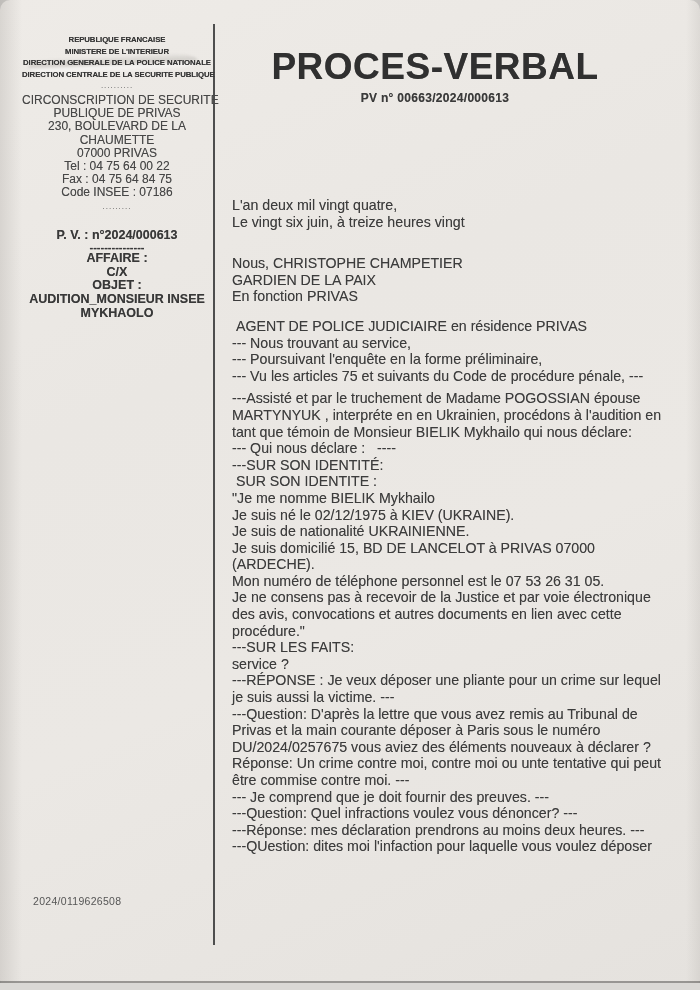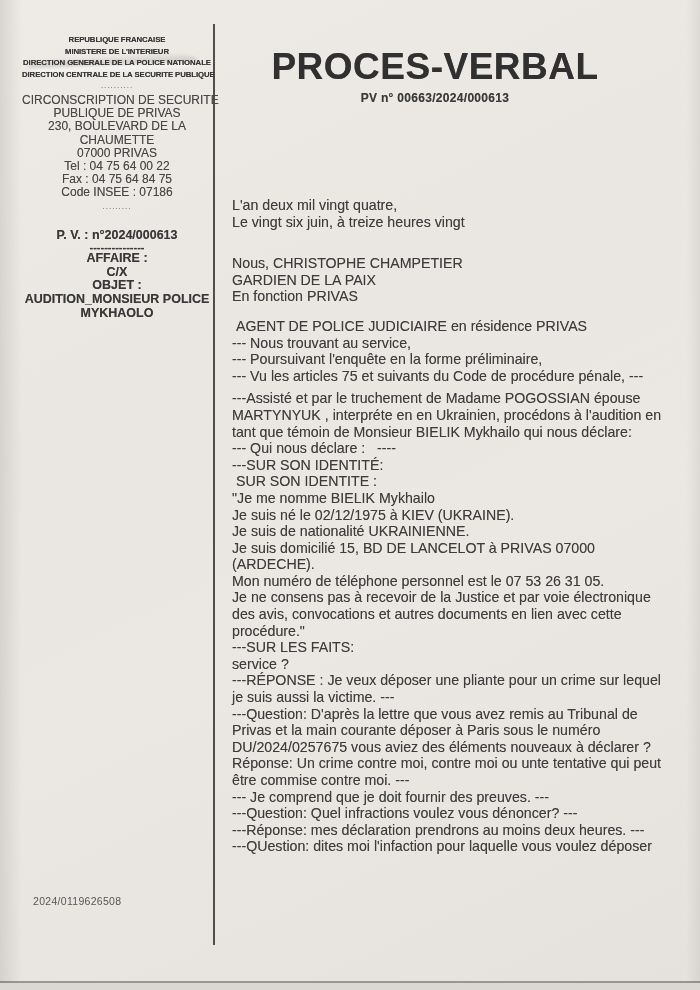--- a/index.html
+++ b/index.html
@@ -4,20 +4,21 @@
 <style>
   html,body{margin:0;padding:0;}
   body{
     width:700px;height:990px;position:relative;overflow:hidden;
     font-family:"Liberation Sans", sans-serif;
     background:#cfcdca;
   }
   .page{
     position:absolute;left:0;top:0;width:700px;height:990px;
     background:linear-gradient(155deg,#eeebe7 0%,#eae7e3 35%,#ebe8e4 60%,#e5e2de 100%);
+    border-radius:10px;
   }
   
   .crease-top-left{
     position:absolute;left:28px;top:52px;width:170px;height:24px;
     background:linear-gradient(to bottom,rgba(0,0,0,0) 15%,rgba(105,100,95,0.20) 45%,rgba(255,255,255,0.55) 62%,rgba(0,0,0,0) 90%);
     transform:rotate(-2.5deg);border-radius:50%;filter:blur(1px);
   }
   .crease-left-edge{
     position:absolute;left:0px;top:0px;width:22px;height:990px;
     background:linear-gradient(to right,rgba(120,115,110,0.18),rgba(0,0,0,0));
@@ -125,21 +126,21 @@
     <div class="dotted-sep station-sep">.........</div>
 
     <div class="case">
       <div class="pv-number">P. V. : n°2024/000613</div>
       <div class="dash-sep">---------------</div>
       <div class="affaire-label">AFFAIRE :</div>
       <div class="affaire-value">C/X</div>
       <div class="objet-label">OBJET :</div>
       <div>
 
-      <div class="objet-line">AUDITION_MONSIEUR POLICE</div>
+      <div class="objet-line">AUDITION_MONSIEUR INSEE</div>
           <div class="objet-line">MYKHAOLO</div>
         </div>
     </div>
   </div>
 
   <div class="title-wrap">
     <div class="doc-title">PROCES-VERBAL</div>
     <div class="pv-reference">PV n° 00663/2024/000613</div>
   </div>
 

